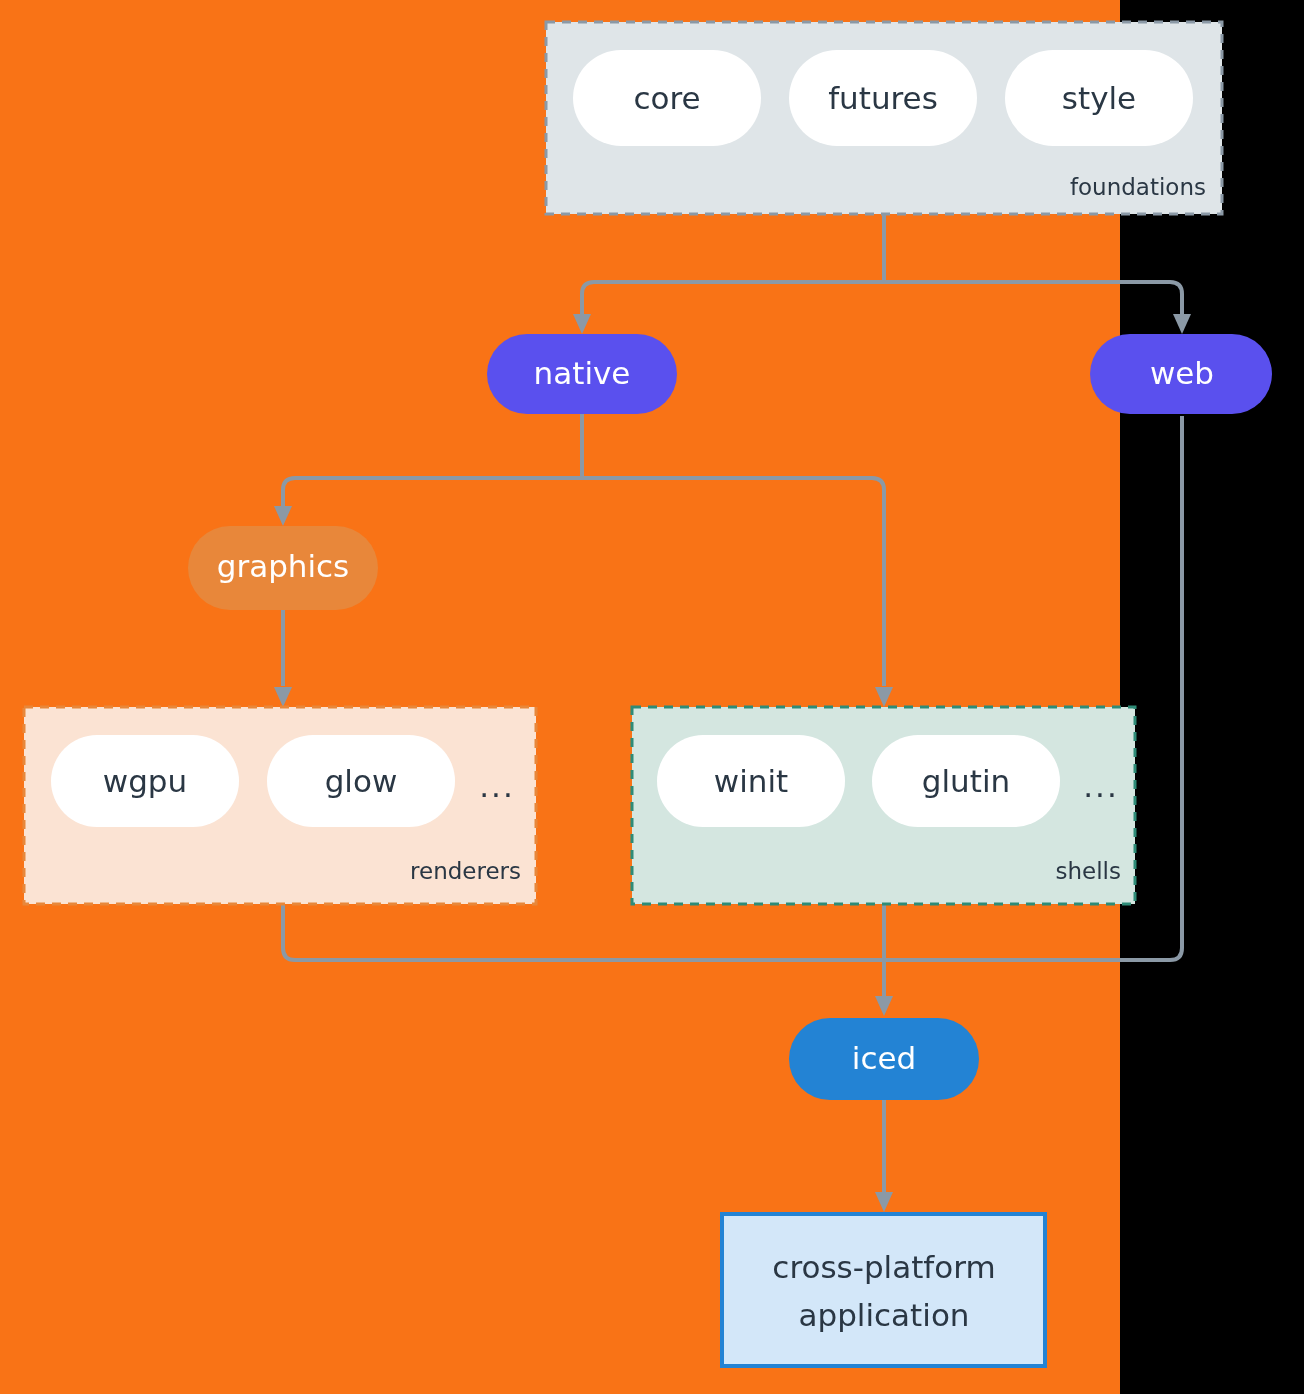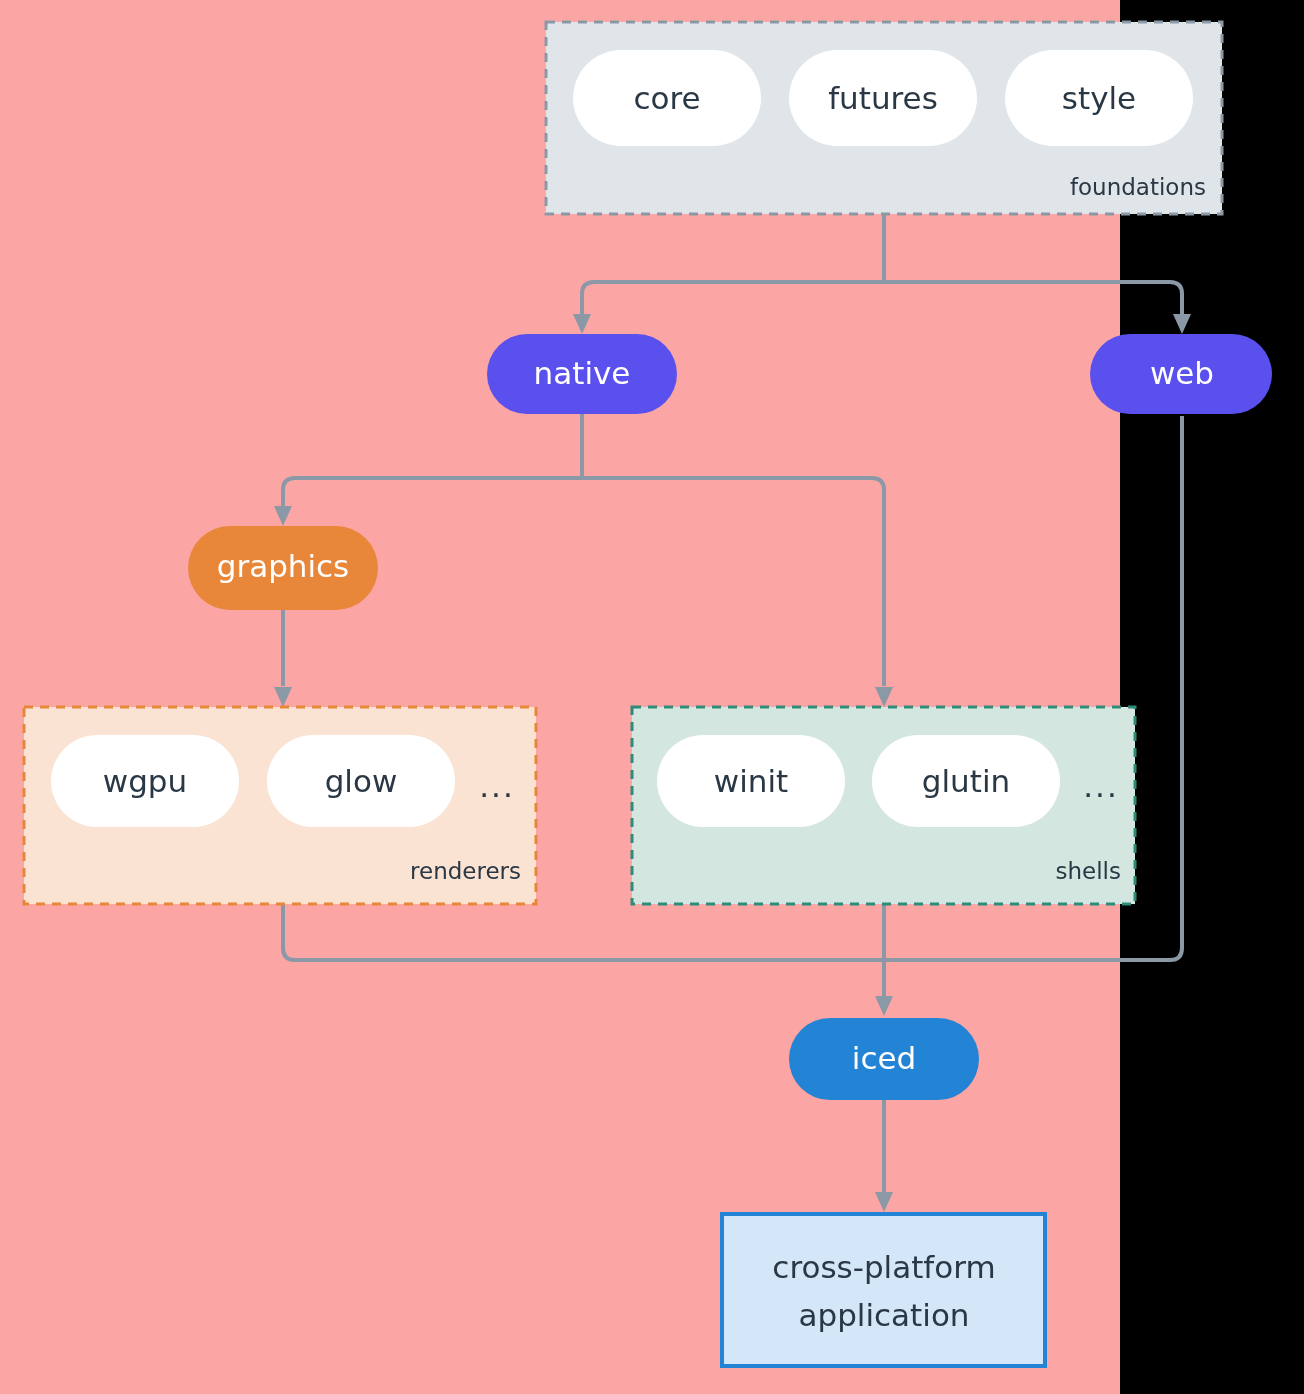--- a/index.html
+++ b/index.html
@@ -11,21 +11,21 @@
   body {
     width: 1304px;
     height: 1394px;
     overflow: hidden;
     font-family: "DejaVu Sans", "Liberation Sans", sans-serif;
   }
   #diagram-root {
     position: relative;
     width: 1120px;
     height: 1394px;
-    background: #fca5a5;
+    background: #f97316;
   }
   svg#diagram {
     display: block;
     width: 1304px;
     height: 1394px;
   }
   .group-rect {
     stroke-width: 3;
     stroke-dasharray: 9 7;
   }

